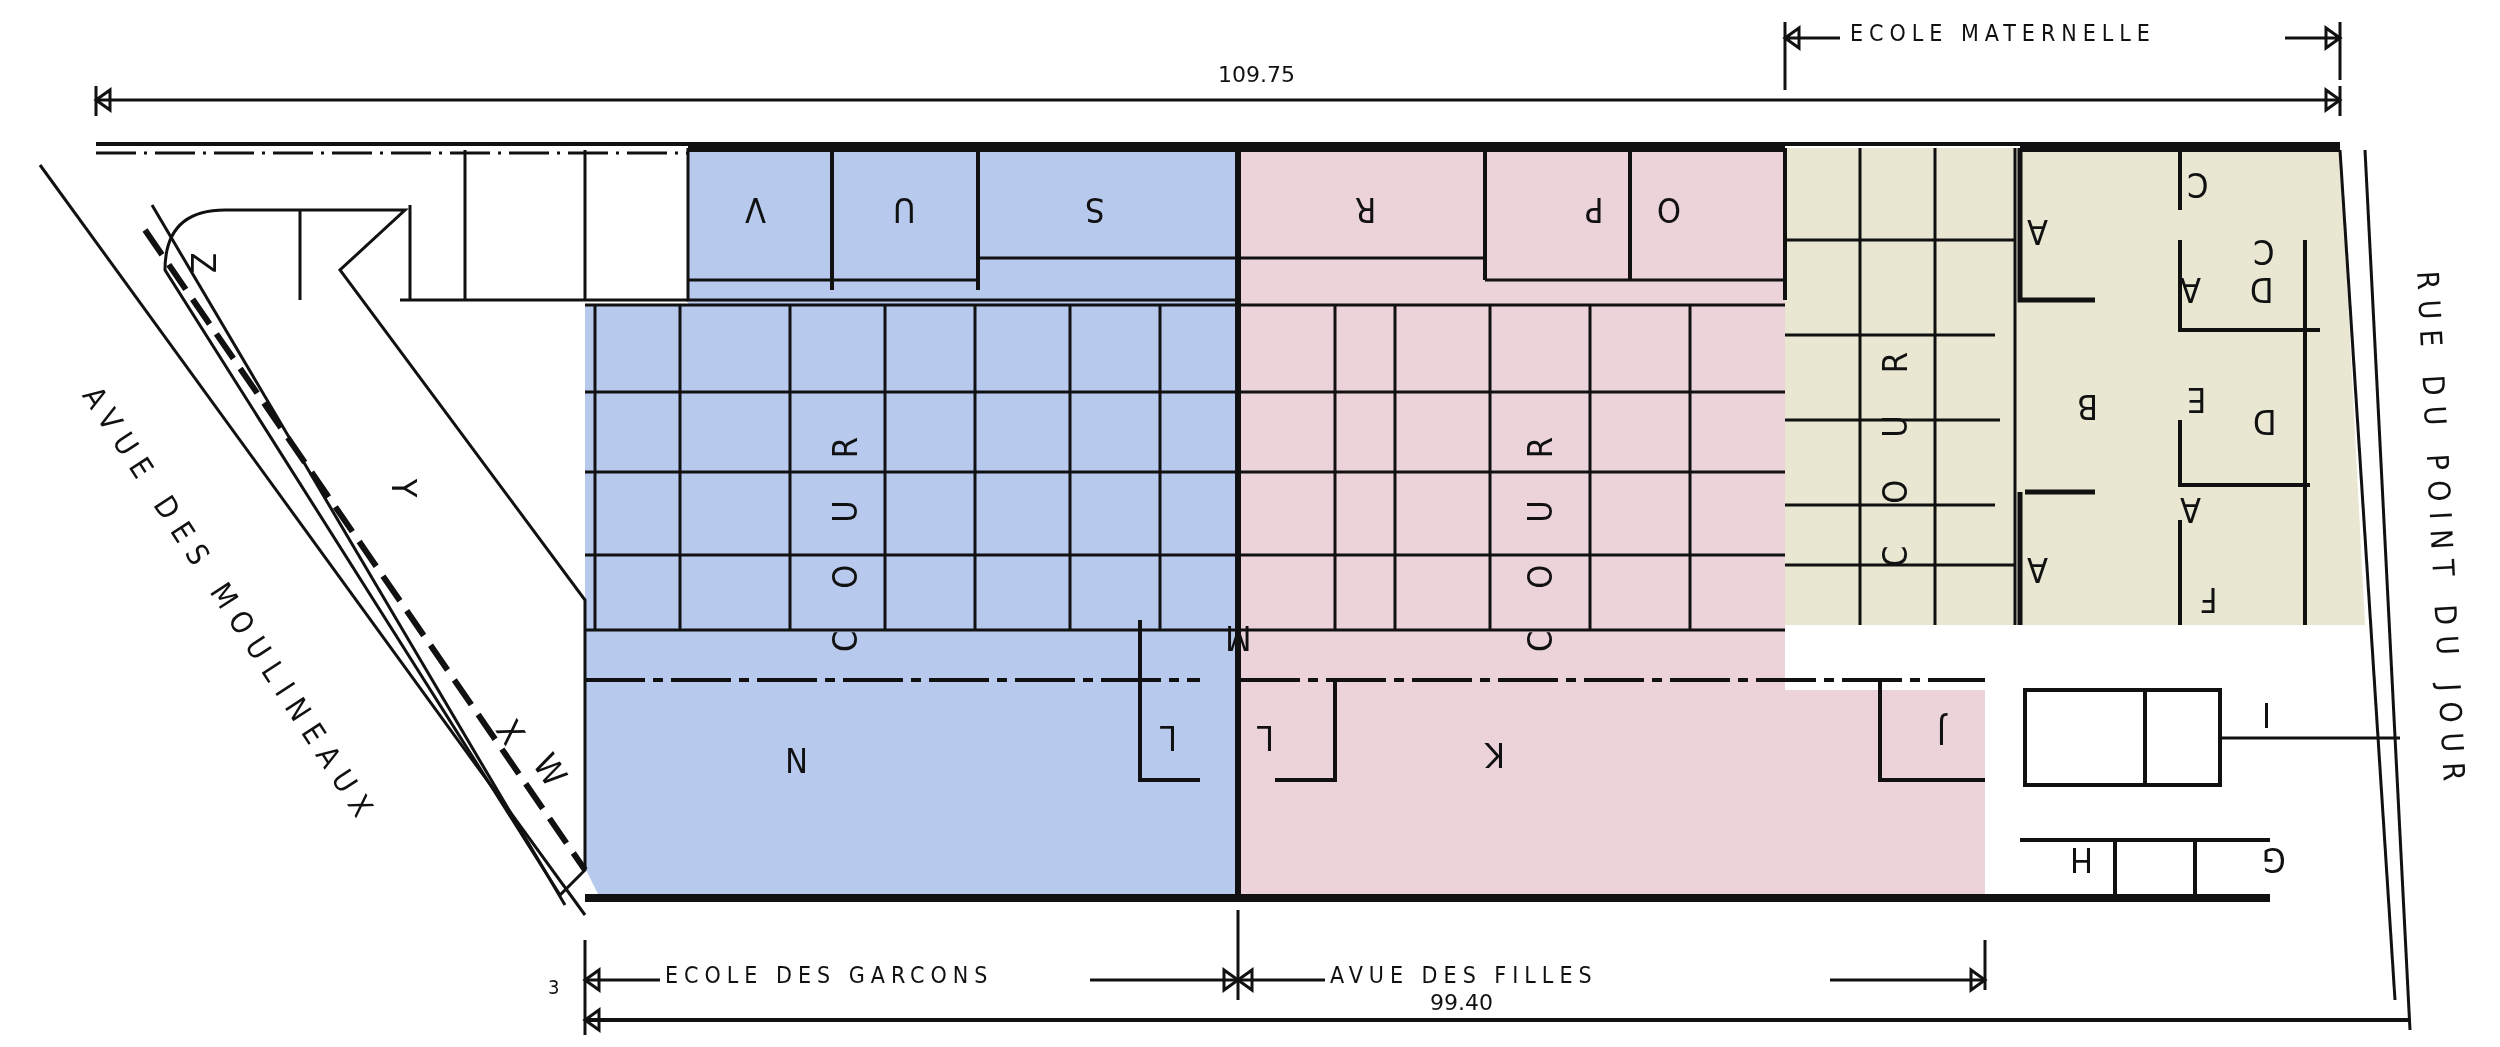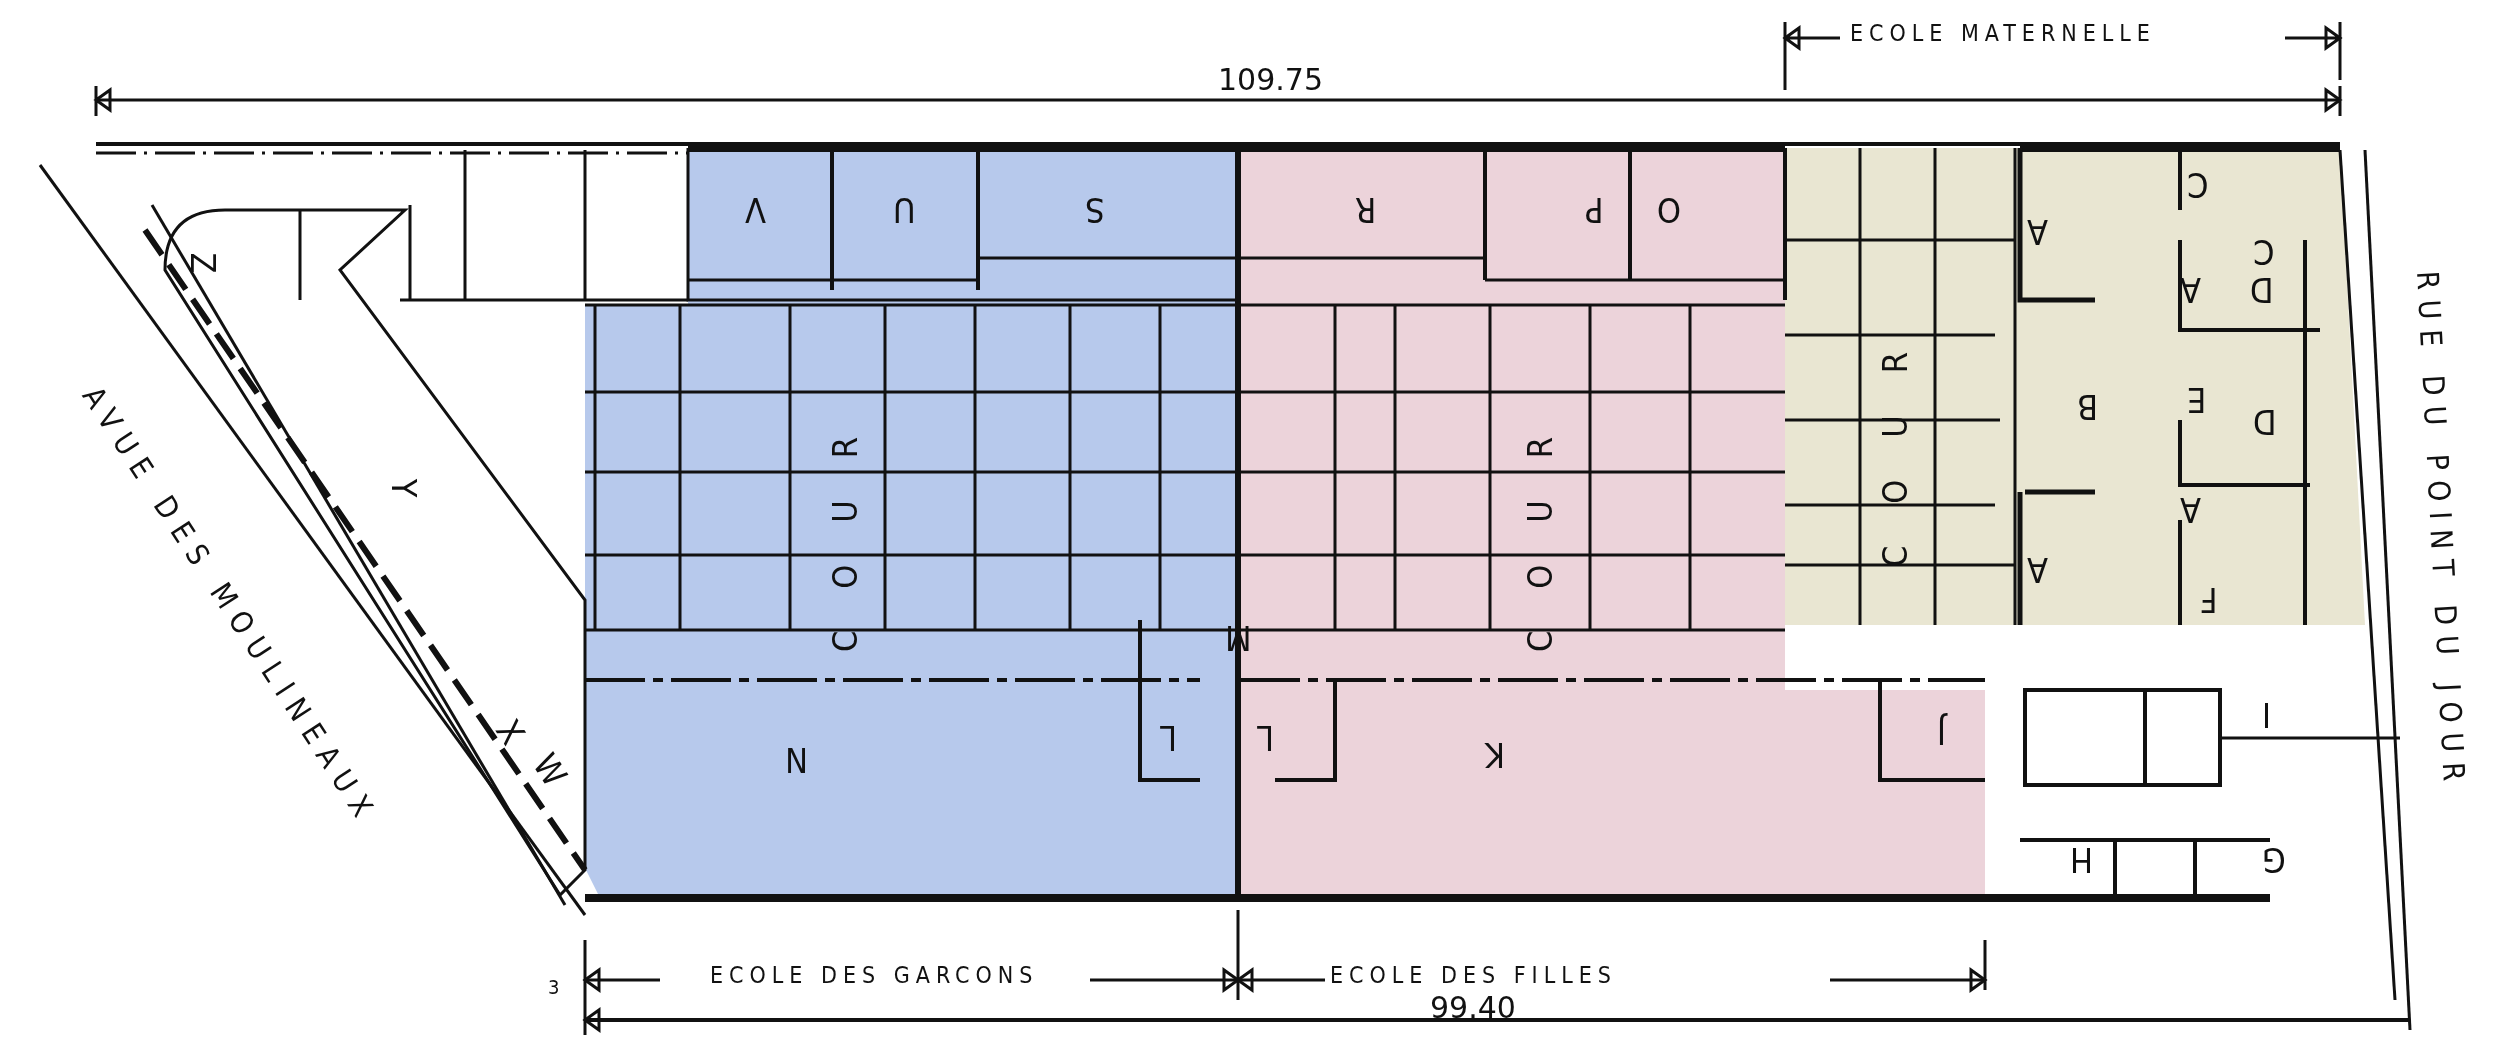--- a/index.html
+++ b/index.html
@@ -1,21 +1,21 @@
 <!DOCTYPE html>
 <html><head>
 <meta charset="utf-8">
 <style>
   html, body { margin:0; padding:0; background:#ffffff; }
   body { width:2500px; height:1047px; overflow:hidden; position:relative;
          font-family:"DejaVu Sans", sans-serif; }
   #plan { position:absolute; left:0; top:0; width:2500px; height:1047px; }
   .lbl { position:absolute; font-family:"DejaVu Sans Condensed","DejaVu Sans", sans-serif;
          color:#111; white-space:nowrap; letter-spacing:0; }
-  .dimtxt { font-size:30px; font-family:"DejaVu Sans", sans-serif; }
+  .dimtxt { font-size:22px; font-family:"DejaVu Sans", sans-serif; }
   .school { font-size:23px; letter-spacing:6px; font-weight:normal; }
   .room { font-size:34px; transform-origin:center; }
   .room.flip { transform:rotate(180deg); }
   .street { font-size:30px; letter-spacing:10px; transform-origin:left top; }
   .cour { font-size:34px; writing-mode:vertical-rl; transform:rotate(180deg); letter-spacing:42px; }
 </style>
 </head>
 <body>
 
 <svg id="plan" viewBox="0 0 2500 1047" xmlns="http://www.w3.org/2000/svg">
@@ -90,22 +90,22 @@
     <path d="M585 980 l14 -10 v20 z M1238 980 l-14 -10 v20 z M1238 980 l14 -10 v20 z M1985 980 l-14 -10 v20 z"></path>
     <line x1="585" y1="1020" x2="2410" y2="1020" stroke-width="4"></line>
     <path d="M585 1020 l14 -10 v20 z"></path>
   </g>
 </svg>
 
 <div class="lbl dimtxt" style="left:1218px; top:62px;">109.75</div>
 <div class="lbl dimtxt" style="left:1430px; top:990px;text-align:center;">99.40</div>
 
 <div class="lbl school" style="left:1850px; top:20px;">ECOLE   MATERNELLE</div>
-<div class="lbl school" style="left:665px; top:962px;margin-left:45px;">ECOLE   DES   GARCONS</div>
-<div class="lbl school" style="left:1330px; top:962px;">ECOLE   DES   FILLES</div>
+<div class="lbl school" style="left:665px; top:962px;">ECOLE   DES   GARCONS</div>
+<div class="lbl school" style="left:1330px; top:962px;">AVUE   DES   FILLES</div>
 <div class="lbl" style="left:548px; top:975px; font-size:20px;">3</div>
 
 <div class="lbl street" style="left:105px; top:380px; transform:rotate(57deg);">AVUE DES MOULINEAUX</div>
 <div class="lbl street" style="left:2445px; top:270px; transform:rotate(87deg);">RUE DU POINT DU JOUR</div>
 
 <div class="lbl cour" style="left:825px; top:395px;">COUR</div>
 <div class="lbl cour" style="left:1520px; top:395px;">COUR</div>
 <div class="lbl cour" style="left:1875px; top:310px;">COUR</div>
 
 <div class="lbl room flip" style="left:745px; top:190px;">V</div>

